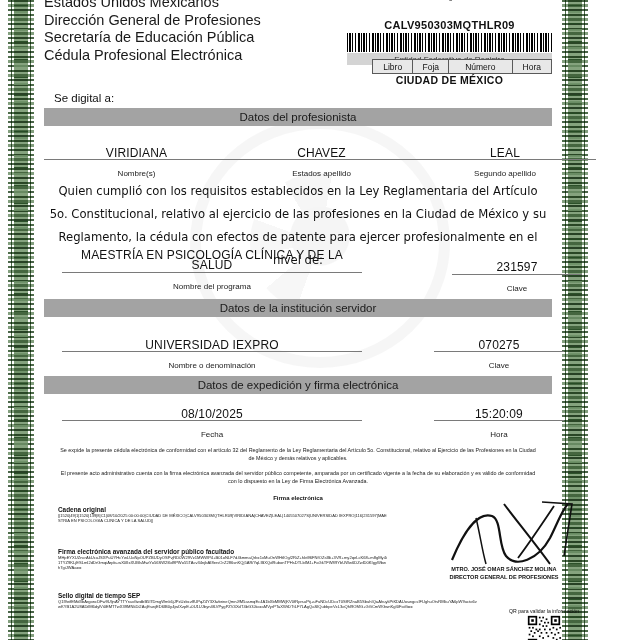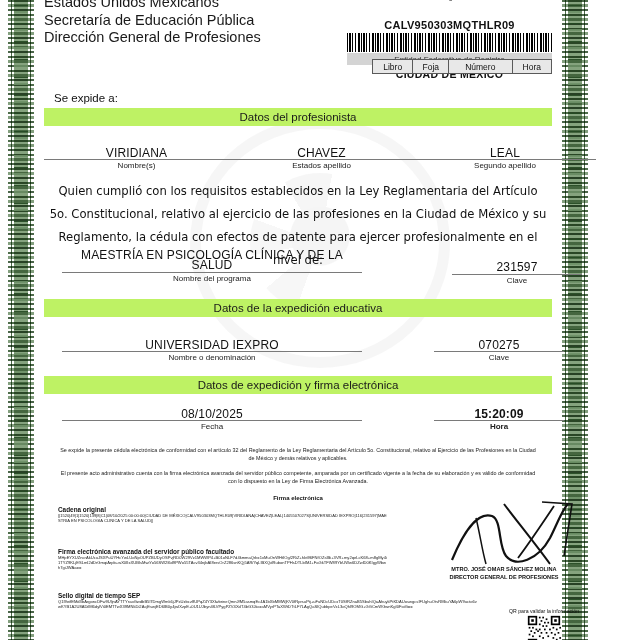--- a/index.html
+++ b/index.html
@@ -34,38 +34,38 @@
 
   .curp-box{position:absolute;right:0;top:-8px;width:205px;text-align:center;}
   .curp-caption{font-size:7.2px;color:#333;letter-spacing:.2px;}
   .curp-code{font-size:11px;font-weight:bold;letter-spacing:.3px;margin-top:18px;}
   .barcode{height:19px;margin:2px 0 1px;
     background-image:repeating-linear-gradient(to right,
       #000 0,#000 1px,#fff 1px,#fff 2px,#000 2px,#000 4px,#fff 4px,#fff 5px,
       #000 5px,#000 6px,#fff 6px,#fff 8px,#000 8px,#000 9px,#fff 9px,#fff 11px,
       #000 11px,#000 13px,#fff 13px,#fff 14px);}
   .ent-band{background:#d4d4d4;font-size:8px;color:#333;padding:1.5px 0;}
-  .ent-value{font-size:10.5px;font-weight:bold;margin-top:3px;letter-spacing:.3px;}
+  .ent-value{font-size:10.5px;font-weight:bold;margin-top:9px;letter-spacing:.3px;}
 
   .lfnt-table{position:absolute;right:0;top:59px;width:180px;border-collapse:collapse;font-size:8.5px;padding-left:20px;}
   .lfnt-table td,.lfnt-table th{border:1px solid #5a5a5a;text-align:center;padding:1.5px 0;font-weight:normal;}
   .lfnt-table th{background:#e8e8e8;}
 
   .se-expide{position:absolute;left:10px;top:92px;font-size:11.5px;}
 
   
-  .sec-bar{position:absolute;left:0;right:0;background:#bef264;text-align:center;
+  .sec-bar{position:absolute;left:0;right:0;background:#a3a3a3;text-align:center;
            font-size:11.5px;color:#1a1a1a;padding:3px 0;}
 
   
   .frow{position:absolute;left:0;right:0;}
   .fcell{position:absolute;text-align:center;}
   .fval{font-size:12px;letter-spacing:.15px;white-space:pre-line;line-height:10px;}
   .fline{border-bottom:1px solid #7a7a7a;height:1px;}
-  .flbl{font-size:8px;color:#222;margin-top:1px;}
+  .flbl{font-size:8px;color:#222;margin-top:9px;}
 
   .body-para{position:absolute;left:4px;right:4px;text-align:center;
     font-family:"DejaVu Sans",sans-serif;font-size:11.6px;line-height:23px;color:#111;}
 
   .legal{position:absolute;left:16px;right:16px;text-align:center;font-size:5.4px;
          line-height:7.6px;color:#222;}
   .firma-e{position:absolute;left:0;right:0;text-align:center;font-size:6px;font-weight:bold;}
 
   .blk-title{font-size:6.4px;font-weight:bold;}
   .blk-body{font-size:4.1px;line-height:5px;word-break:break-all;color:#222;}
@@ -95,22 +95,23 @@
   <div class="wm">
     <div class="wm-ring"></div>
     <div class="wm-eagle"></div>
   </div>
 
   <div class="content">
 
     <div class="hdr">
       <div class="org-lines">
         <div>Estados Unidos Mexicanos</div>
+        <div>Dirección General de Profesiones</div>
         <div>Secretaría de Educación Pública</div>
-        <div>Dirección General de Profesiones</div>
+        <div>Cédula Profesional Electrónica</div>
       </div>
 
       <div class="curp-box">
         <div class="curp-caption">Clave Única de Registro de Población</div>
         <div class="curp-code">CALV950303MQTHLR09</div>
         <div class="barcode"></div>
         <div class="ent-band">Entidad Federativa de Registro</div>
         <div class="ent-value">CIUDAD DE MÉXICO</div>
       </div>
 
@@ -119,21 +120,21 @@
             <tr>
           <th>Libro</th>
           <th>Foja</th>
           <th>Número</th>
           <th>Hora</th>
         </tr>
       </tbody>
         </table>
     </div>
 
-    <div class="se-expide">Se expide a:</div>
+    <div class="se-expide">Se digital a:</div>
 
     <div class="sec-bar" style="top:108px;">Datos del profesionista</div>
 
     <div class="frow" style="top:148px;">
       <div class="fcell" style="left:0;width:185px;">
         <div class="fval">VIRIDIANA</div>
         <div class="fline"></div>
         <div class="flbl">Nombre(s)</div>
       </div>
       <div class="fcell" style="left:185px;width:185px;">
@@ -157,21 +158,21 @@
         <div class="fline" style="margin-top:1px;"></div>
         <div class="flbl">Nombre del programa</div>
       </div>
       <div class="fcell" style="left:408px;width:130px;top:12px;">
         <div class="fval">231597</div>
         <div class="fline" style="margin-top:1px;"></div>
         <div class="flbl">Clave</div>
       </div>
     </div>
 
-    <div class="sec-bar" style="top:299px;">Datos de la expedición educativa</div>
+    <div class="sec-bar" style="top:299px;">Datos de la institución servidor</div>
 
     <div class="frow" style="top:340px;">
       <div class="fcell" style="left:18px;width:300px;">
         <div class="fval">UNIVERSIDAD IEXPRO</div>
         <div class="fline"></div>
         <div class="flbl">Nombre o denominación</div>
       </div>
       <div class="fcell" style="left:390px;width:130px;">
         <div class="fval">070275</div>
         <div class="fline"></div>
@@ -180,21 +181,21 @@
     </div>
 
     <div class="sec-bar" style="top:376px;">Datos de expedición y firma electrónica</div>
 
     <div class="frow" style="top:409px;">
       <div class="fcell" style="left:18px;width:300px;">
         <div class="fval">08/10/2025</div>
         <div class="fline"></div>
         <div class="flbl">Fecha</div>
       </div>
-      <div class="fcell" style="left:390px;width:130px;font-weight:bold;">
+      <div class="fcell" style="left:390px;width:130px;">
         <div class="fval">15:20:09</div>
         <div class="fline"></div>
         <div class="flbl">Hora</div>
       </div>
     </div>
 
     <div class="legal" style="top:447px;">Se expide la presente cédula electrónica de conformidad con el artículo 32 del Reglamento de la Ley Reglamentaria del Artículo 5o. Constitucional, relativo al Ejercicio de las Profesiones en la Ciudad de México y demás relativos y aplicables.</div>
     <div class="legal" style="top:470px;">El presente acto administrativo cuenta con la firma electrónica avanzada del servidor público competente, amparada por un certificado vigente a la fecha de su elaboración y es válido de conformidad con lo dispuesto en la Ley de Firma Electrónica Avanzada.</div>
     <div class="firma-e" style="top:495px;">Firma electrónica</div>
 

